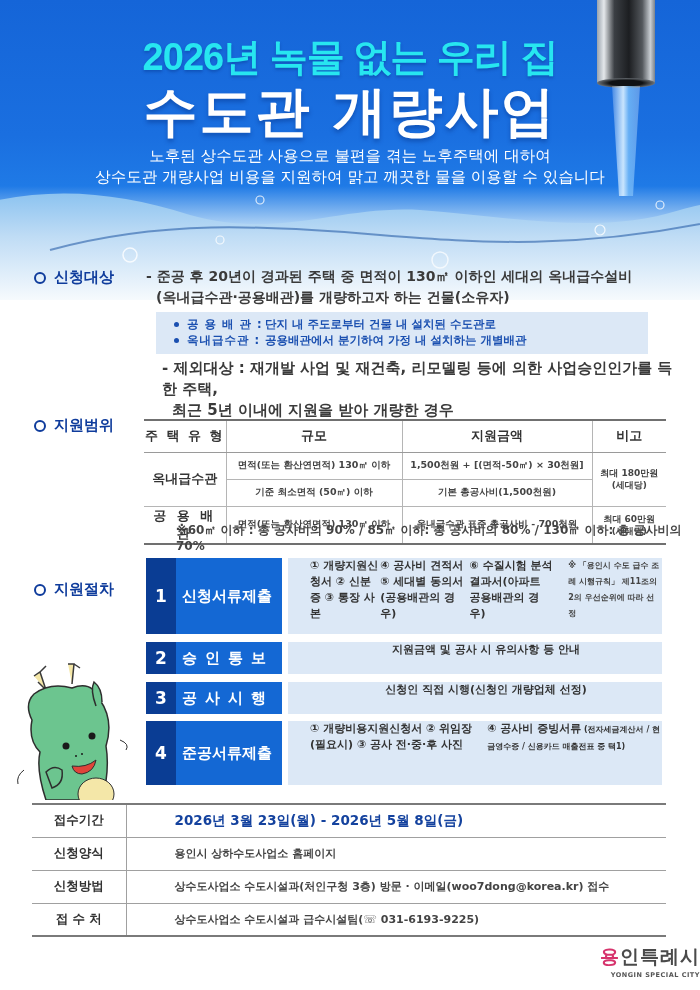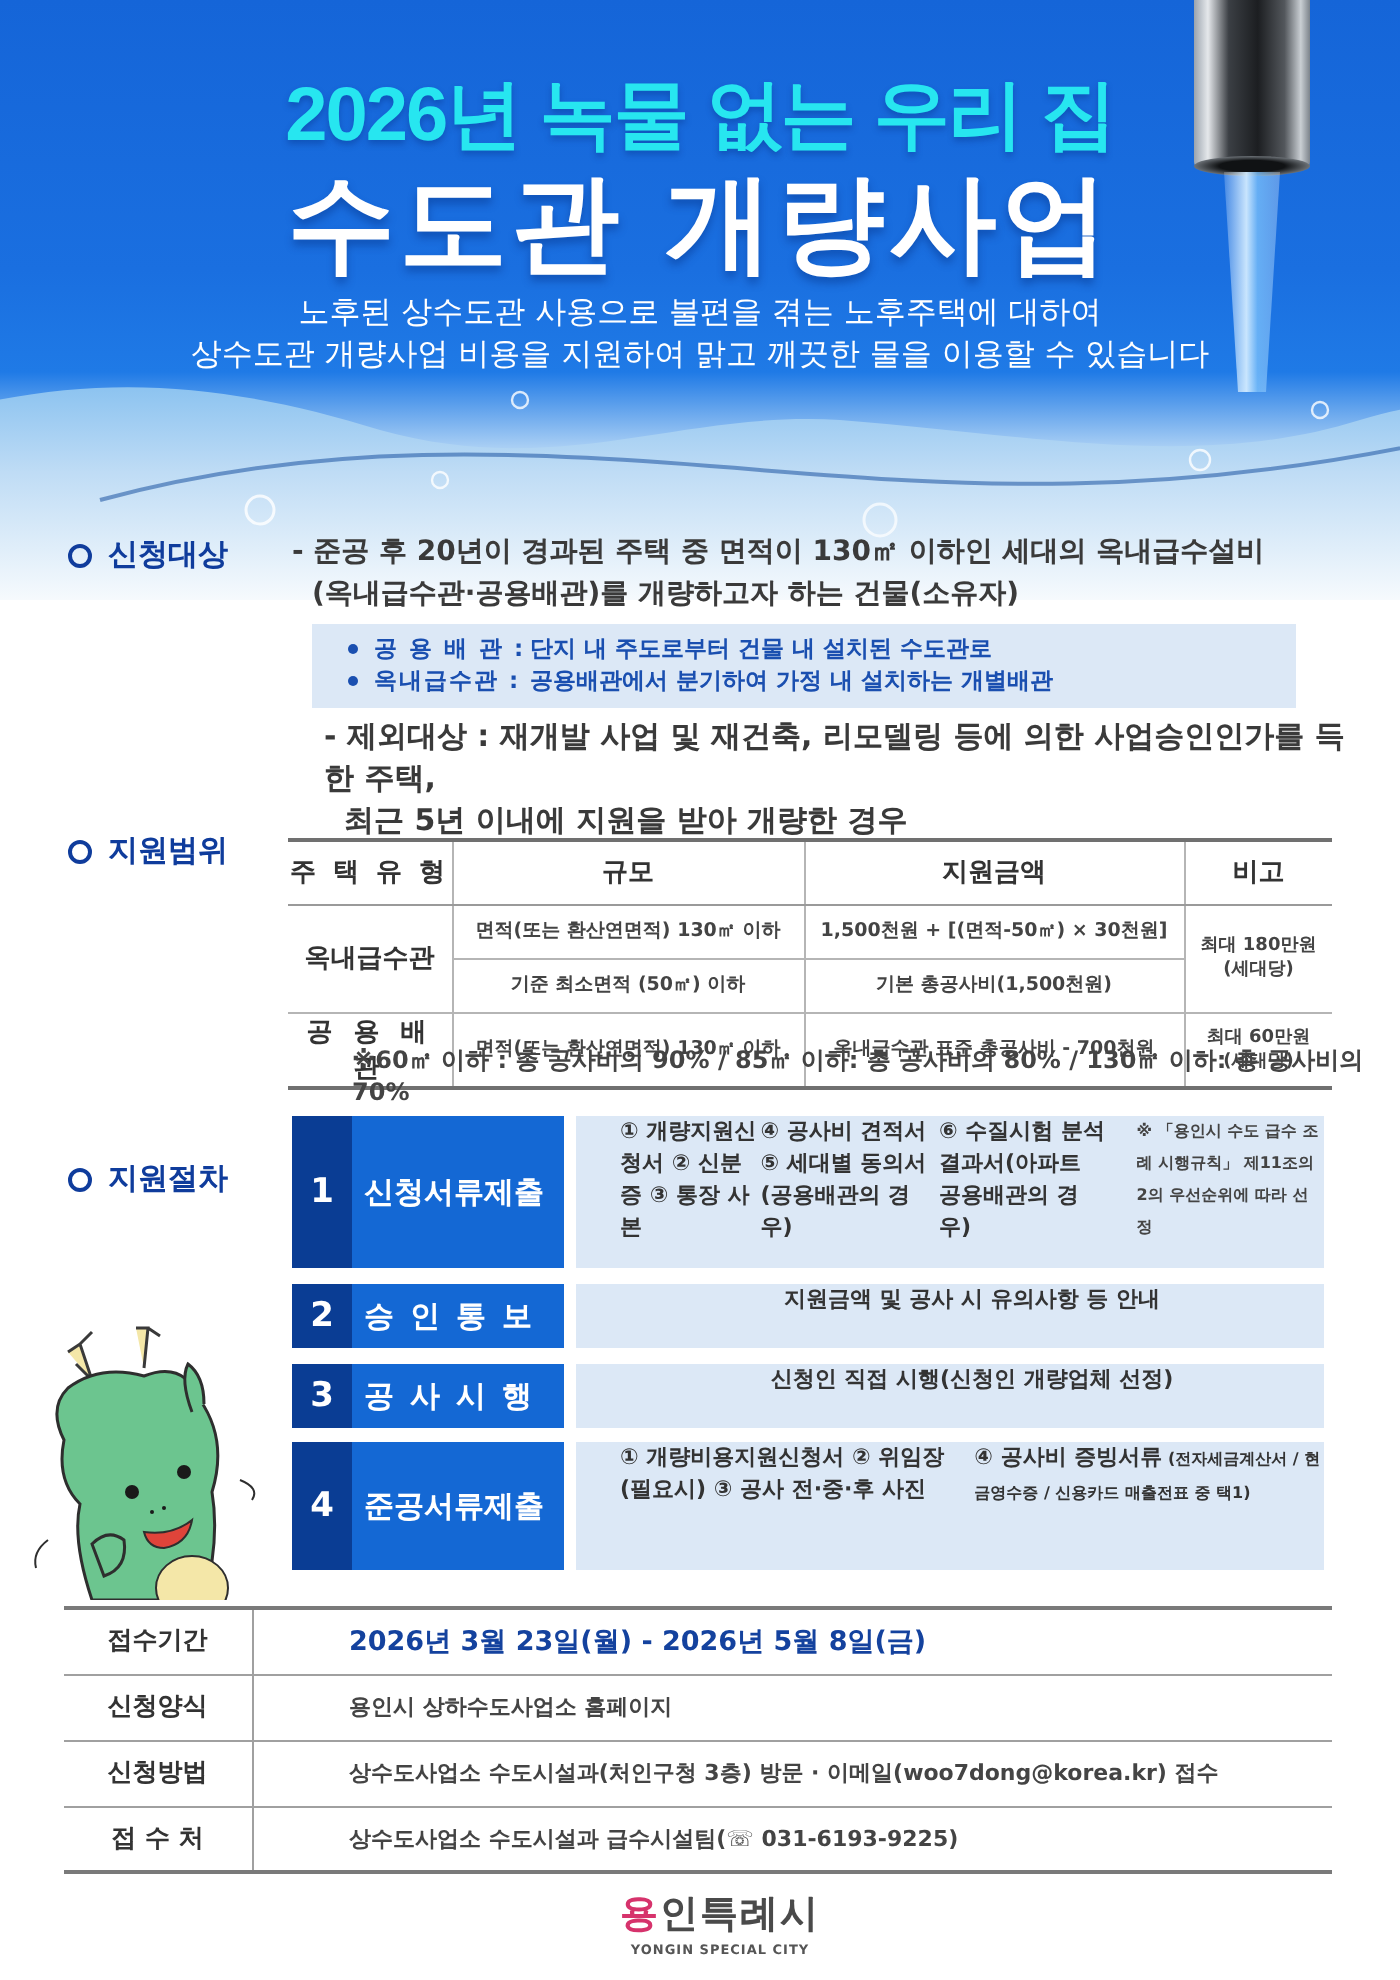--- a/index.html
+++ b/index.html
@@ -71,21 +71,21 @@
   
   .info-table { position: absolute; left: 32px; top: 803px; width: 634px; border-collapse: collapse; }
   .info-table tr td { height: 33px; border-bottom: 1px solid #a0a0a0; }
   .info-table tr:first-child td { border-top: 2px solid #7a7a7a; }
   .info-table tr:last-child td { border-bottom: 2px solid #7a7a7a; }
   .info-table td.key { width: 94px; text-align: center; font-size: 12.5px; font-weight: 700; color: #333; border-right: 1px solid #a0a0a0; }
   .info-table td.val { padding-left: 48px; font-size: 11px; font-weight: 700; color: #444; }
   .info-table td.val.highlight { font-size: 13.5px; color: #14429e; }
 
   
-  .logo { position: absolute; left: 0; top: 944px; width: 700px; text-align: center; padding-left: 20px; }
+  .logo { position: absolute; left: 0; top: 944px; width: 700px; text-align: right; padding-left: 20px; }
   .logo .kor { font-size: 19px; font-weight: 700; color: #4a4a4a; letter-spacing: 1px; }
   .logo .kor .accent { color: #d6336c; }
   .logo .eng { font-size: 6.5px; font-weight: 700; color: #555; letter-spacing: 0.5px; margin-top: 1px; }
 </style>
 </head>
 <body>
 
 <div class="hero">
   <svg class="wave" viewBox="0 0 800 120" preserveAspectRatio="none">
     <defs>

